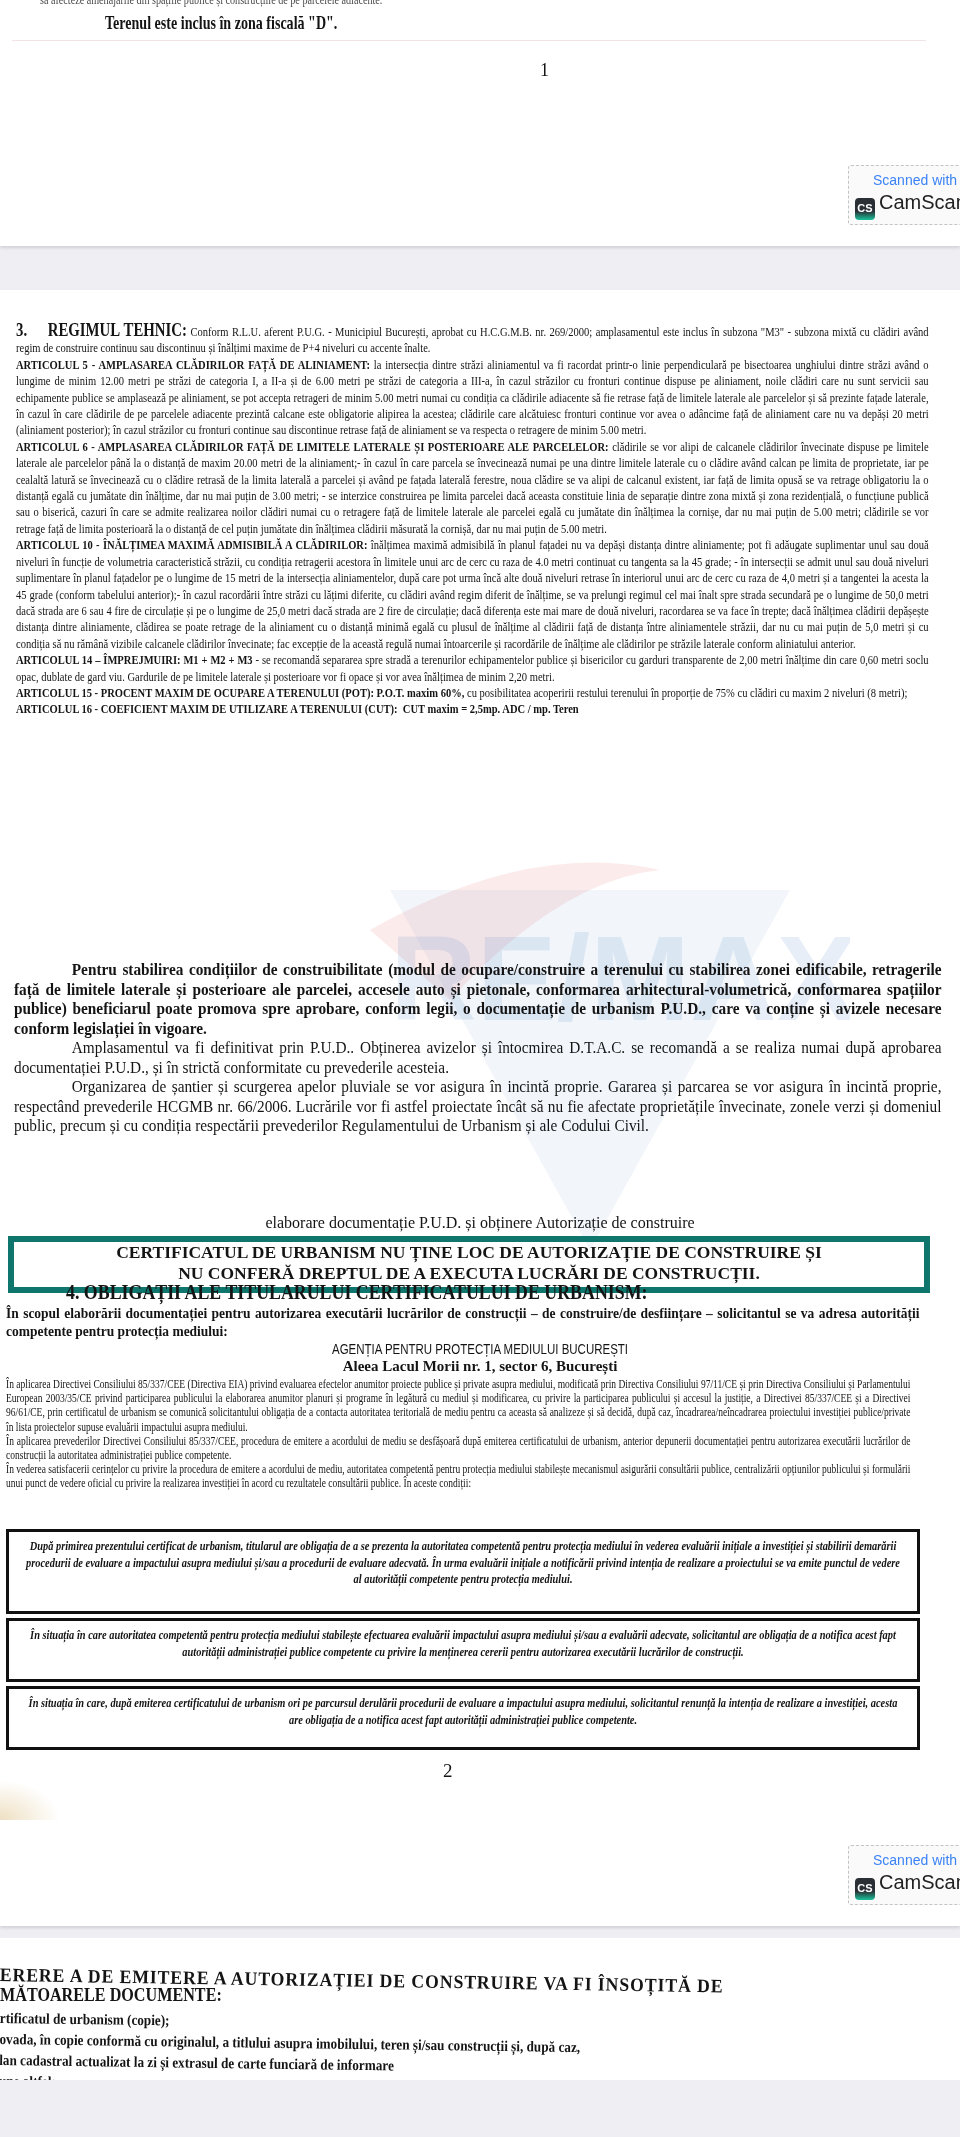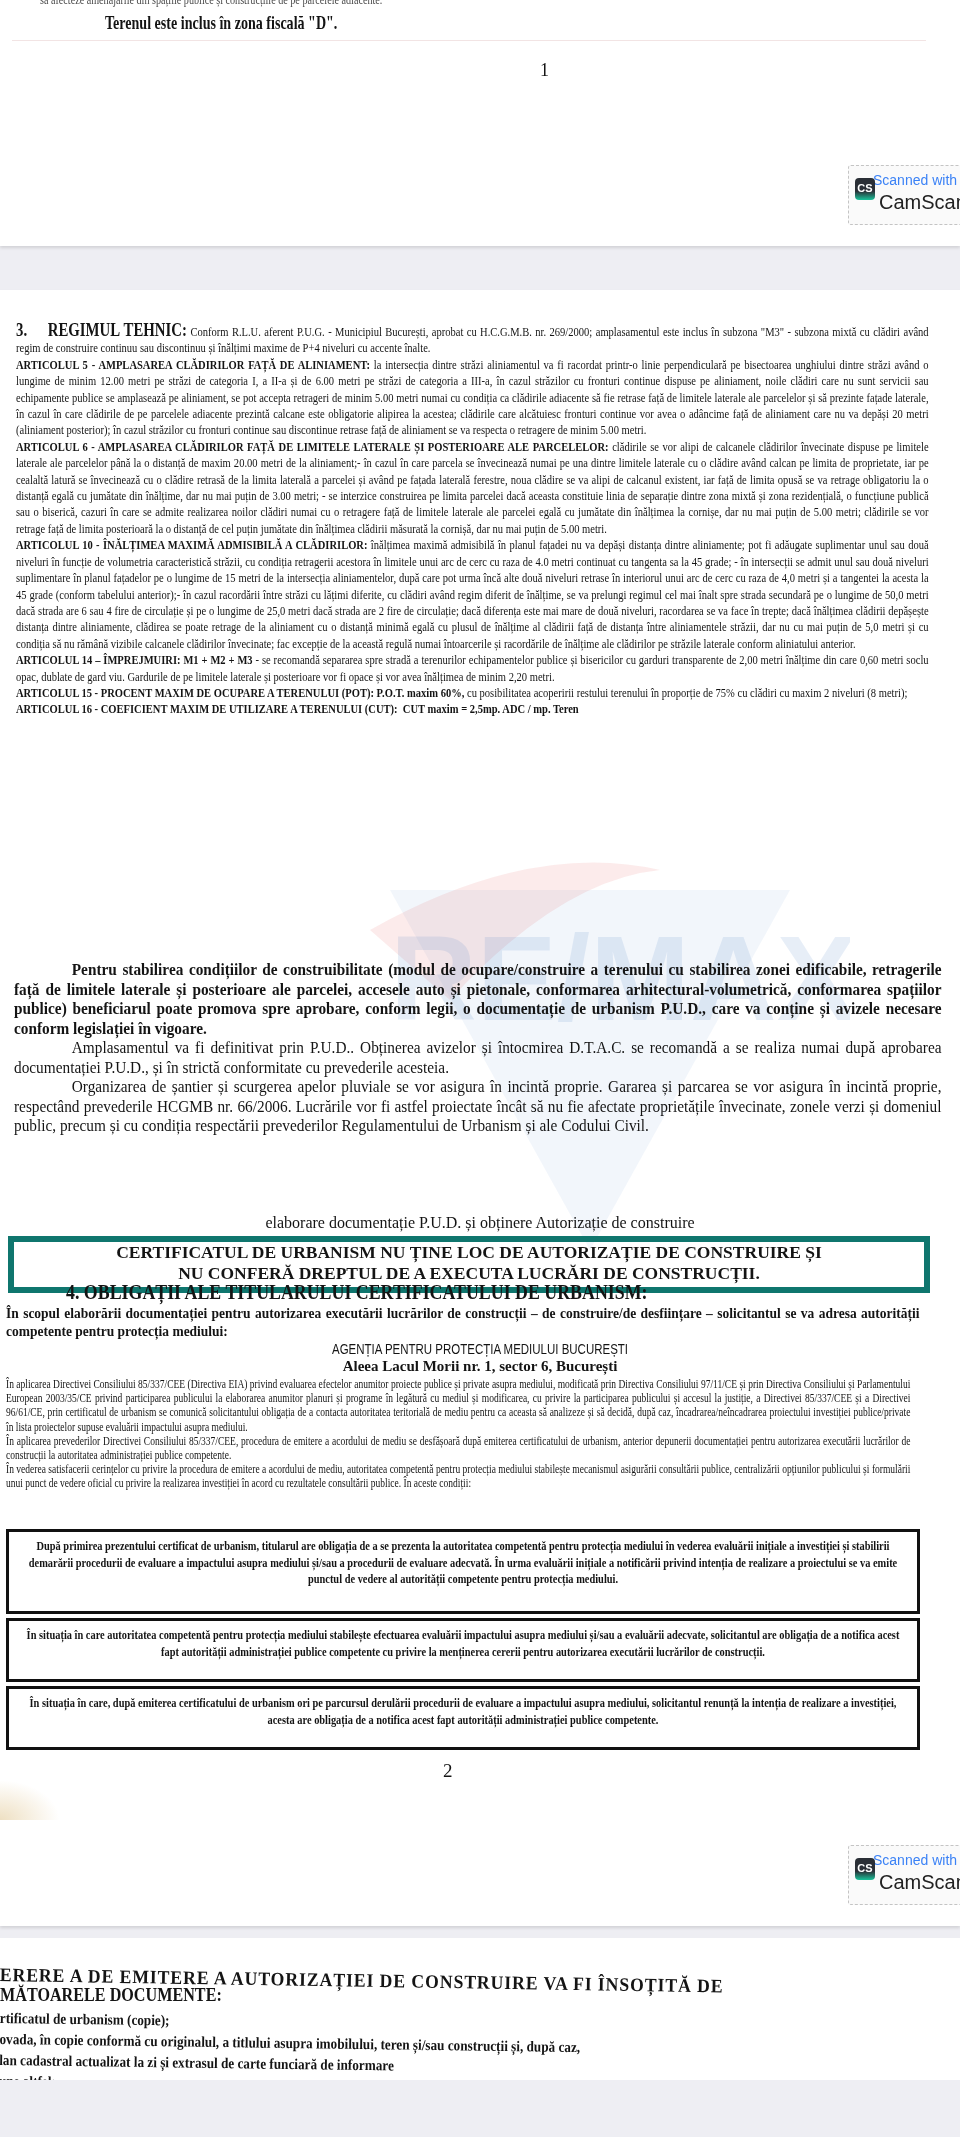--- a/index.html
+++ b/index.html
@@ -23,21 +23,21 @@
   .p1-zone { position: absolute; left: 105px; top: 12px; font-size: 19px; font-weight: bold; white-space: nowrap; transform: scaleX(0.74); transform-origin: left top; }
   .p1-num { position: absolute; left: 540px; top: 60px; font-size: 18px; }
   .faint-line { position: absolute; left: 12px; right: 34px; top: 40px; border-bottom: 1px solid #f2e4e4; }
 
   .camscanner {
     position: absolute; right: -30px; width: 140px; height: 58px;
     border: 1.5px dashed #c4c4c4; border-radius: 3px; background: #fafafa;
     font-family: "Liberation Sans", sans-serif;
   }
   .cs-top { position: absolute; left: 24px; top: 6px; font-size: 14px; color: #3b82f6; white-space: nowrap; }
-  .cs-logo { position: absolute; left: 6px; top: 12px; width: 20px; height: 22px; border-radius: 4px;
+  .cs-logo { position: absolute; left: 6px; top: 32px; width: 20px; height: 22px; border-radius: 4px;
     background: linear-gradient(#2a2f36 60%, #19c39a); color: #fff; font-size: 11px; font-weight: bold;
     text-align: center; line-height: 20px; }
   .cs-name { position: absolute; left: 30px; top: 25px; font-size: 20px; color: #222; white-space: nowrap; }
 
   
   .tech { position: absolute; left: 16px; width: 1170px; font-size: 13.5px; line-height: 16.4px;
     transform: scaleX(0.78); transform-origin: left top; text-align: justify; }
   .tech b { font-weight: bold; }
   .tech .big { font-size: 19px; }
   .tech p { margin: 0; }
@@ -57,21 +57,21 @@
   .sec4 { position: absolute; left: 66px; top: 990px; font-size: 21px; font-weight: bold; white-space: nowrap; transform: scaleX(0.85); transform-origin: left top; }
   .sec4-intro { position: absolute; left: 6px; top: 1014px; width: 1050px; font-size: 15.5px; line-height: 18px;
     font-weight: bold; transform: scaleX(0.87); transform-origin: left top; text-align: justify; }
   .agency { top: 1051px; font-size: 14px; font-family: "Liberation Sans", sans-serif; transform: scaleX(0.82); }
   .agency-addr { top: 1068px; font-size: 15px; font-weight: bold; }
   .eia { position: absolute; left: 6px; top: 1087px; width: 1190px; font-size: 12.5px; line-height: 14.2px;
     transform: scaleX(0.76); transform-origin: left top; text-align: justify; }
   .eia p { margin: 0; }
 
   .obox { position: absolute; left: 6px; width: 908px; border: 3px solid #111; text-align: center;
-    font-weight: bold; font-size: 13px; line-height: 16.5px; }
+    font-weight: bold; font-size: 13px; line-height: 16.5px; font-style: italic; }
   .obox .inner { width: 1100px; margin-left: -96px; transform: scaleX(0.8); transform-origin: center top; padding-top: 6px; }
   #obox1 { top: 1239px; height: 79px; }
   #obox2 { top: 1328px; height: 58px; }
   #obox3 { top: 1396px; height: 58px; }
   .p2-num { position: absolute; left: 443px; top: 1470px; font-size: 19px; }
   .paper-edge { position: absolute; left: 0; top: 1490px; width: 60px; height: 40px;
     background: radial-gradient(ellipse at left bottom, #e7d2a8, transparent 70%); opacity: .7; }
 
   
   .p3-title { position: absolute; left: 0; top: 26px; font-size: 19px; font-weight: bold; white-space: nowrap;

